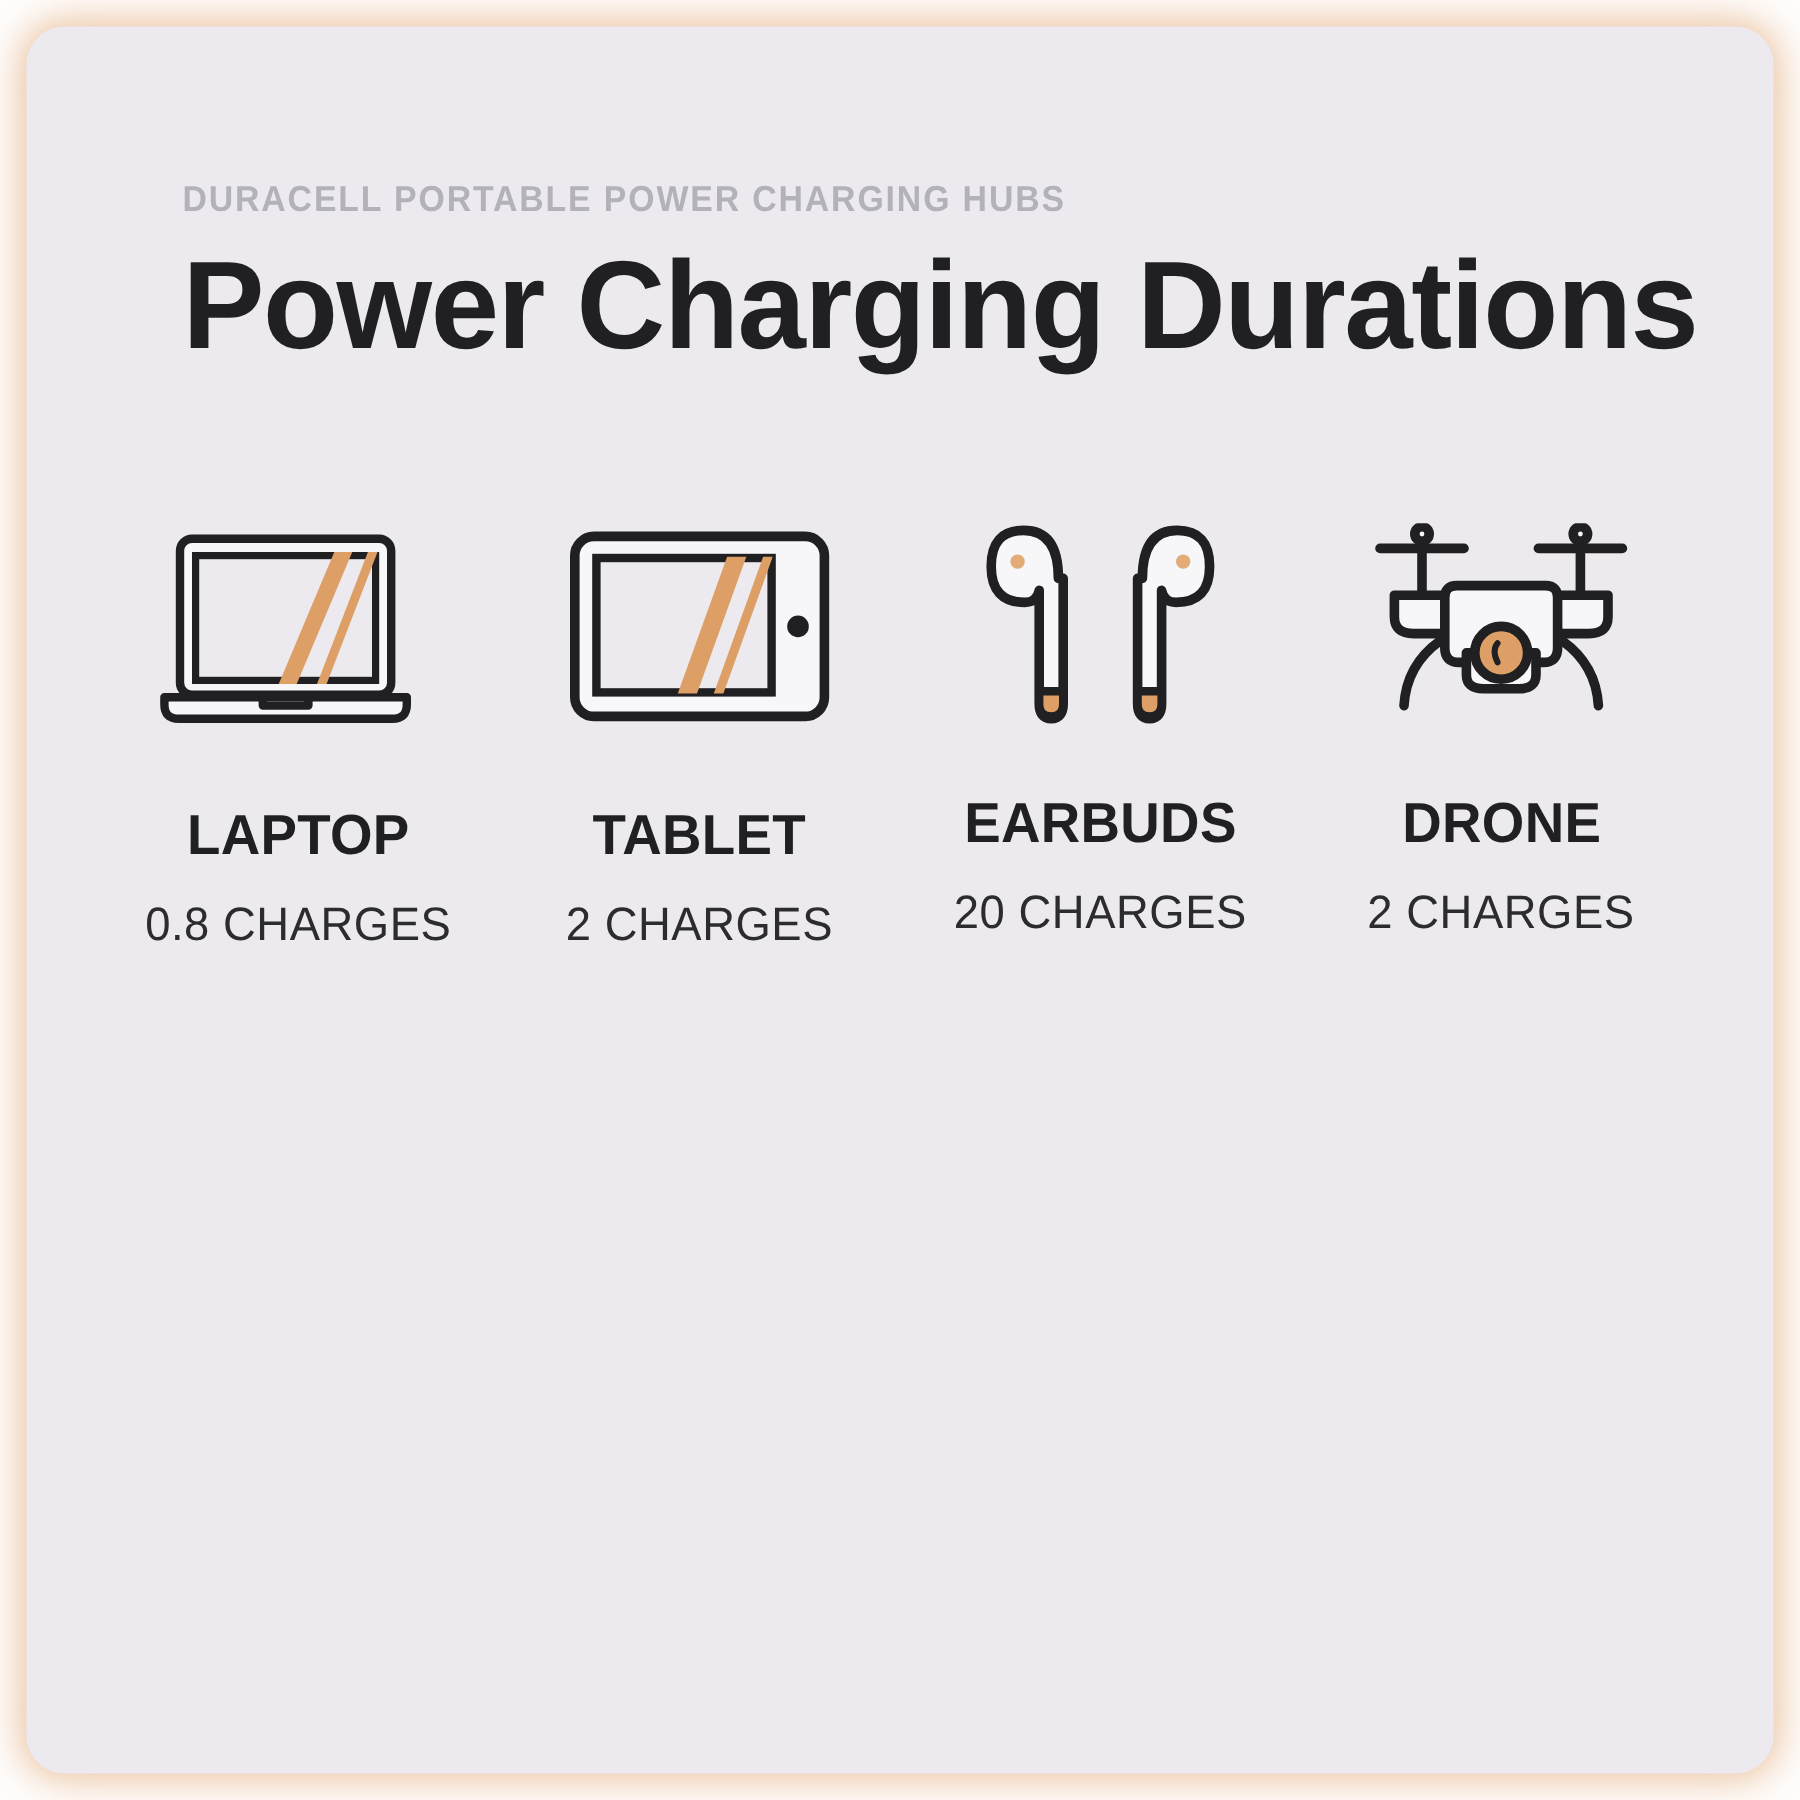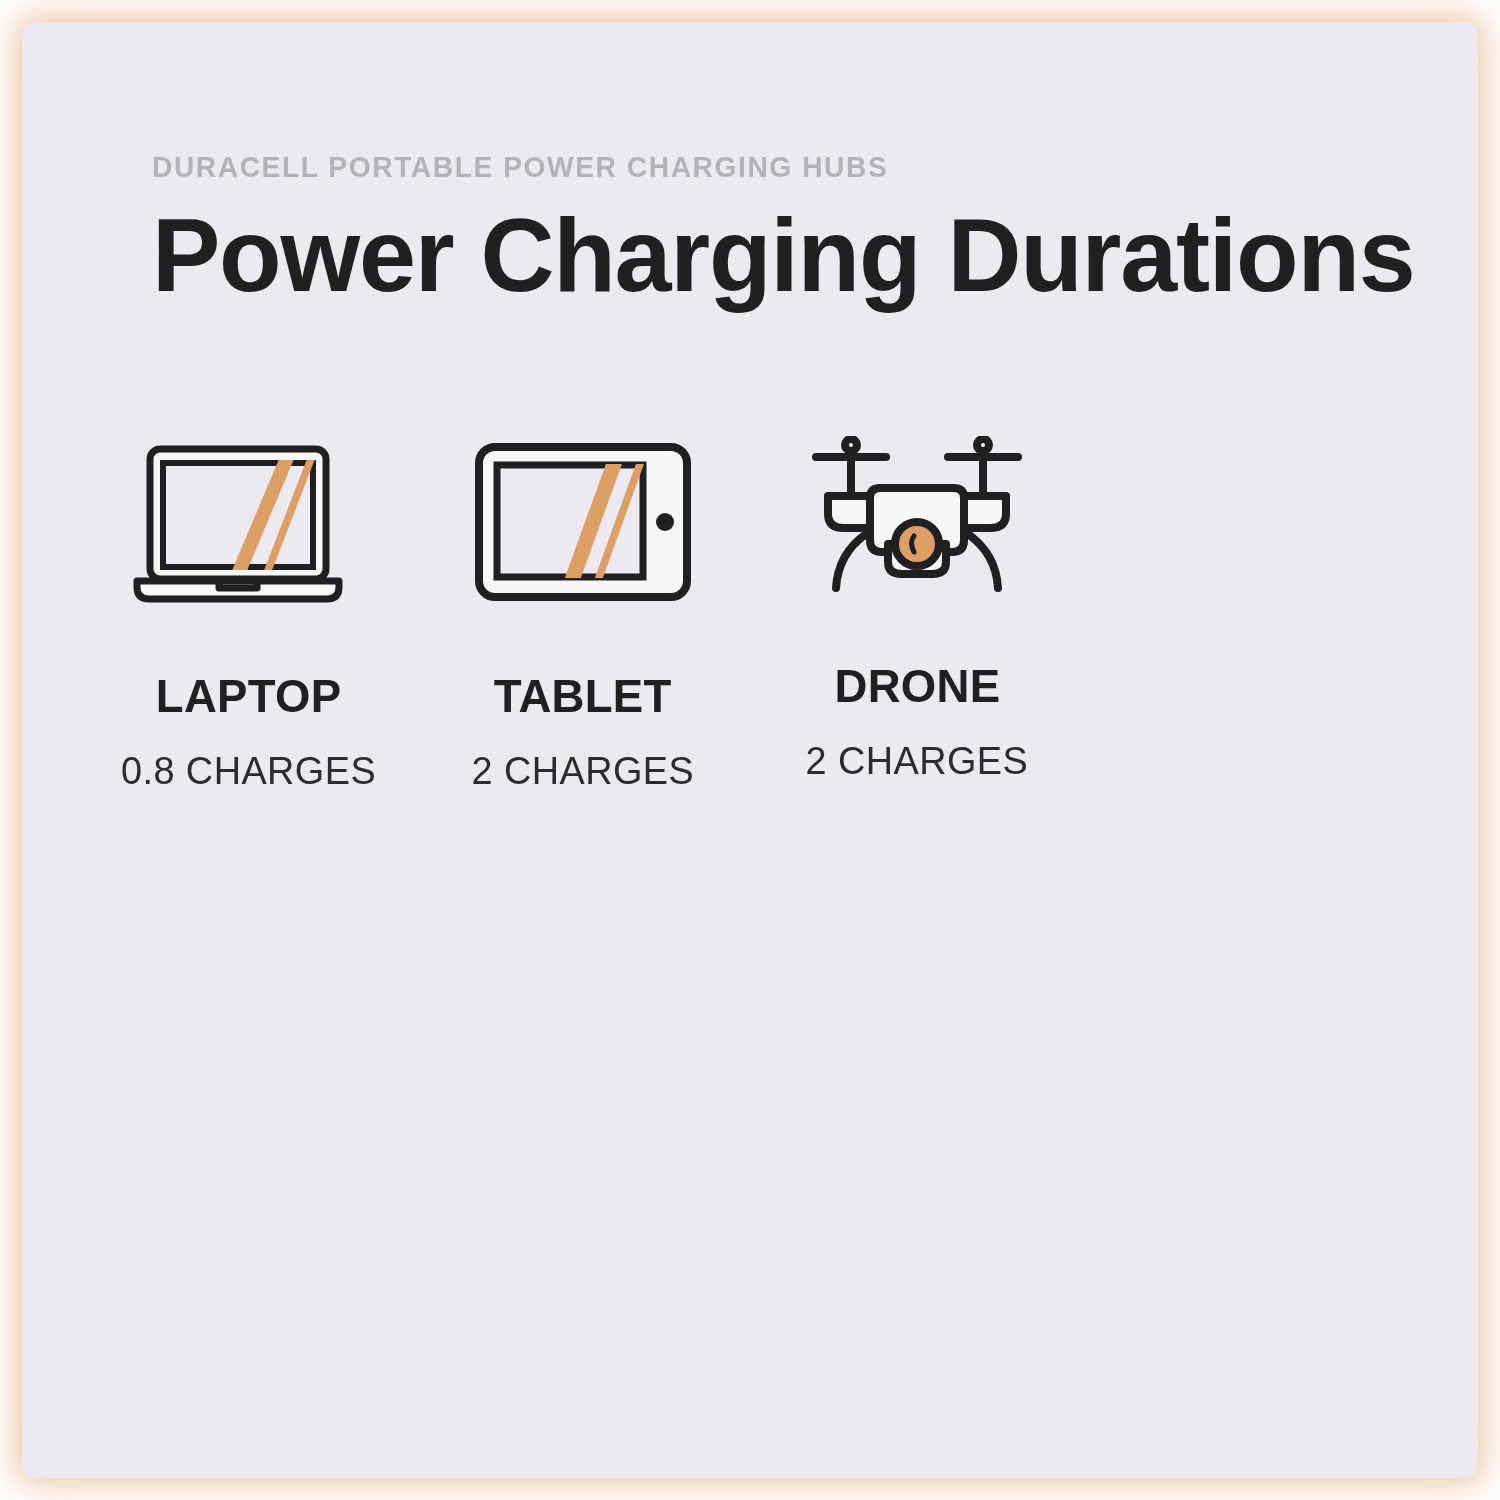--- a/index.html
+++ b/index.html
@@ -12,21 +12,21 @@
     overflow: hidden;
   }
 
   #card {
     position: absolute;
     left: 22px;
     top: 22px;
     width: 1456px;
     height: 1456px;
     background: #eceaef;
-    border-radius: 14px;
+    border-radius: 32px;
     box-shadow:
       0 0 26px 4px rgba(226, 168, 118, 0.55),
       0 0 52px 10px rgba(235, 192, 154, 0.30);
     box-sizing: border-box;
     overflow: hidden;
     padding-left: 28px;
   }
 
   #header {
     position: absolute;
@@ -167,20 +167,60 @@
             <path d="M 164 20 L 172 20 L 128 142 L 120 142 Z" fill="#dd9f65"></path>
           </g>
 
           <circle cx="192" cy="81" r="9" fill="#201f22"></circle>
         </svg>
       </div>
       <div class="dev-name">TABLET</div>
       <div class="dev-charges">2 CHARGES</div>
     </div>
 
+    <div class="cell">
+      <div class="icon-box row2">
+        <svg width="194" height="182" viewBox="0 0 194 182">
+
+          <g>
+            <path d="M 62 56
+                     Q 62 16 33 16
+                     Q 6 16 6 46
+                     Q 6 76 34 76
+                     Q 44 76 46 66
+                     L 46 160
+                     Q 46 173 56 173
+                     Q 66 173 66 160
+                     L 66 56 Z" fill="#f7f6f8" stroke="#201f22" stroke-width="8" stroke-linejoin="round"></path>
+
+            <path d="M 46 150 L 66 150 L 66 160 Q 66 171 56 171 Q 46 171 46 160 Z" fill="#dd9f65"></path>
+            <path d="M 46 150 L 66 150 L 66 160 Q 66 171 56 171 Q 46 171 46 160 Z" fill="none" stroke="#201f22" stroke-width="7" stroke-linejoin="round"></path>
+
+            <circle cx="28" cy="42" r="6" fill="#e3ab77"></circle>
+          </g>
+
+          <g transform="translate(194,0) scale(-1,1)">
+            <path d="M 62 56
+                     Q 62 16 33 16
+                     Q 6 16 6 46
+                     Q 6 76 34 76
+                     Q 44 76 46 66
+                     L 46 160
+                     Q 46 173 56 173
+                     Q 66 173 66 160
+                     L 66 56 Z" fill="#f7f6f8" stroke="#201f22" stroke-width="8" stroke-linejoin="round"></path>
+            <path d="M 46 150 L 66 150 L 66 160 Q 66 171 56 171 Q 46 171 46 160 Z" fill="#dd9f65"></path>
+            <path d="M 46 150 L 66 150 L 66 160 Q 66 171 56 171 Q 46 171 46 160 Z" fill="none" stroke="#201f22" stroke-width="7" stroke-linejoin="round"></path>
+            <circle cx="28" cy="42" r="6" fill="#e3ab77"></circle>
+          </g>
+        </svg>
+      </div>
+      <div class="dev-name">EARBUDS</div>
+      <div class="dev-charges">20 CHARGES</div>
+    </div>
 
 
     <div class="cell">
       <div class="icon-box row2">
         <svg width="214" height="162" viewBox="0 0 214 162">
           <g fill="none" stroke="#201f22" stroke-width="8" stroke-linecap="round" stroke-linejoin="round">
 
             <line x1="6" y1="21" x2="76" y2="21"></line>
             <line x1="138" y1="21" x2="208" y2="21"></line>
 

